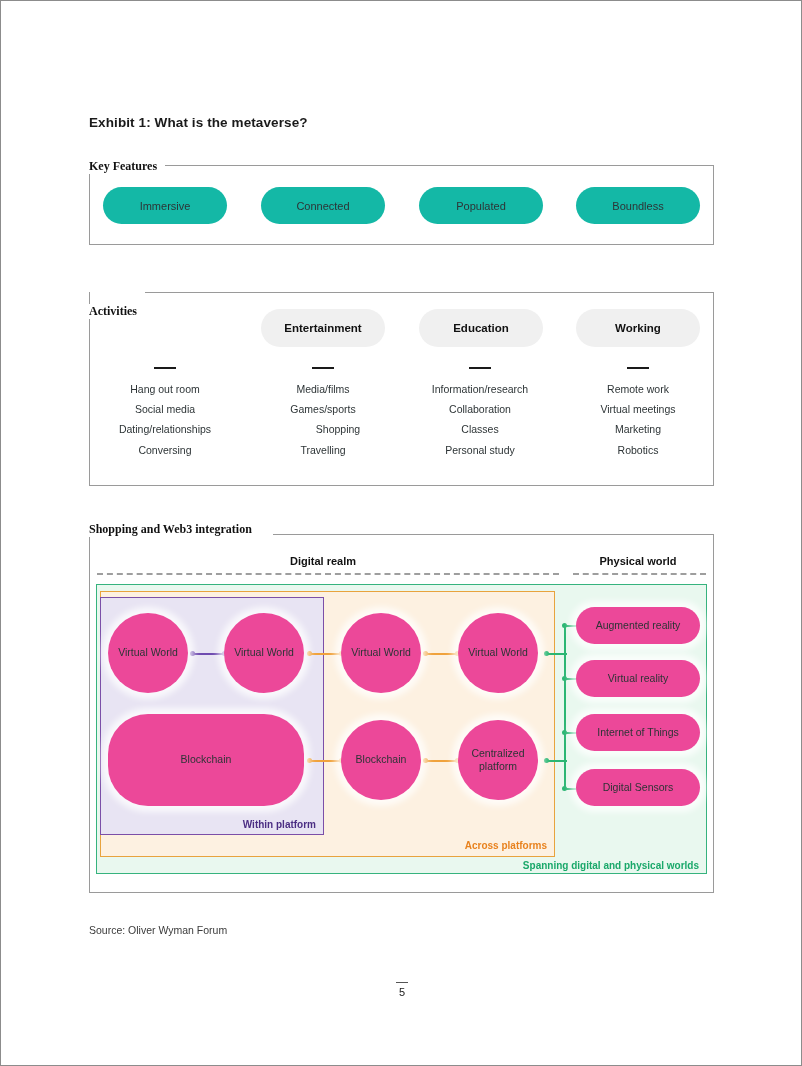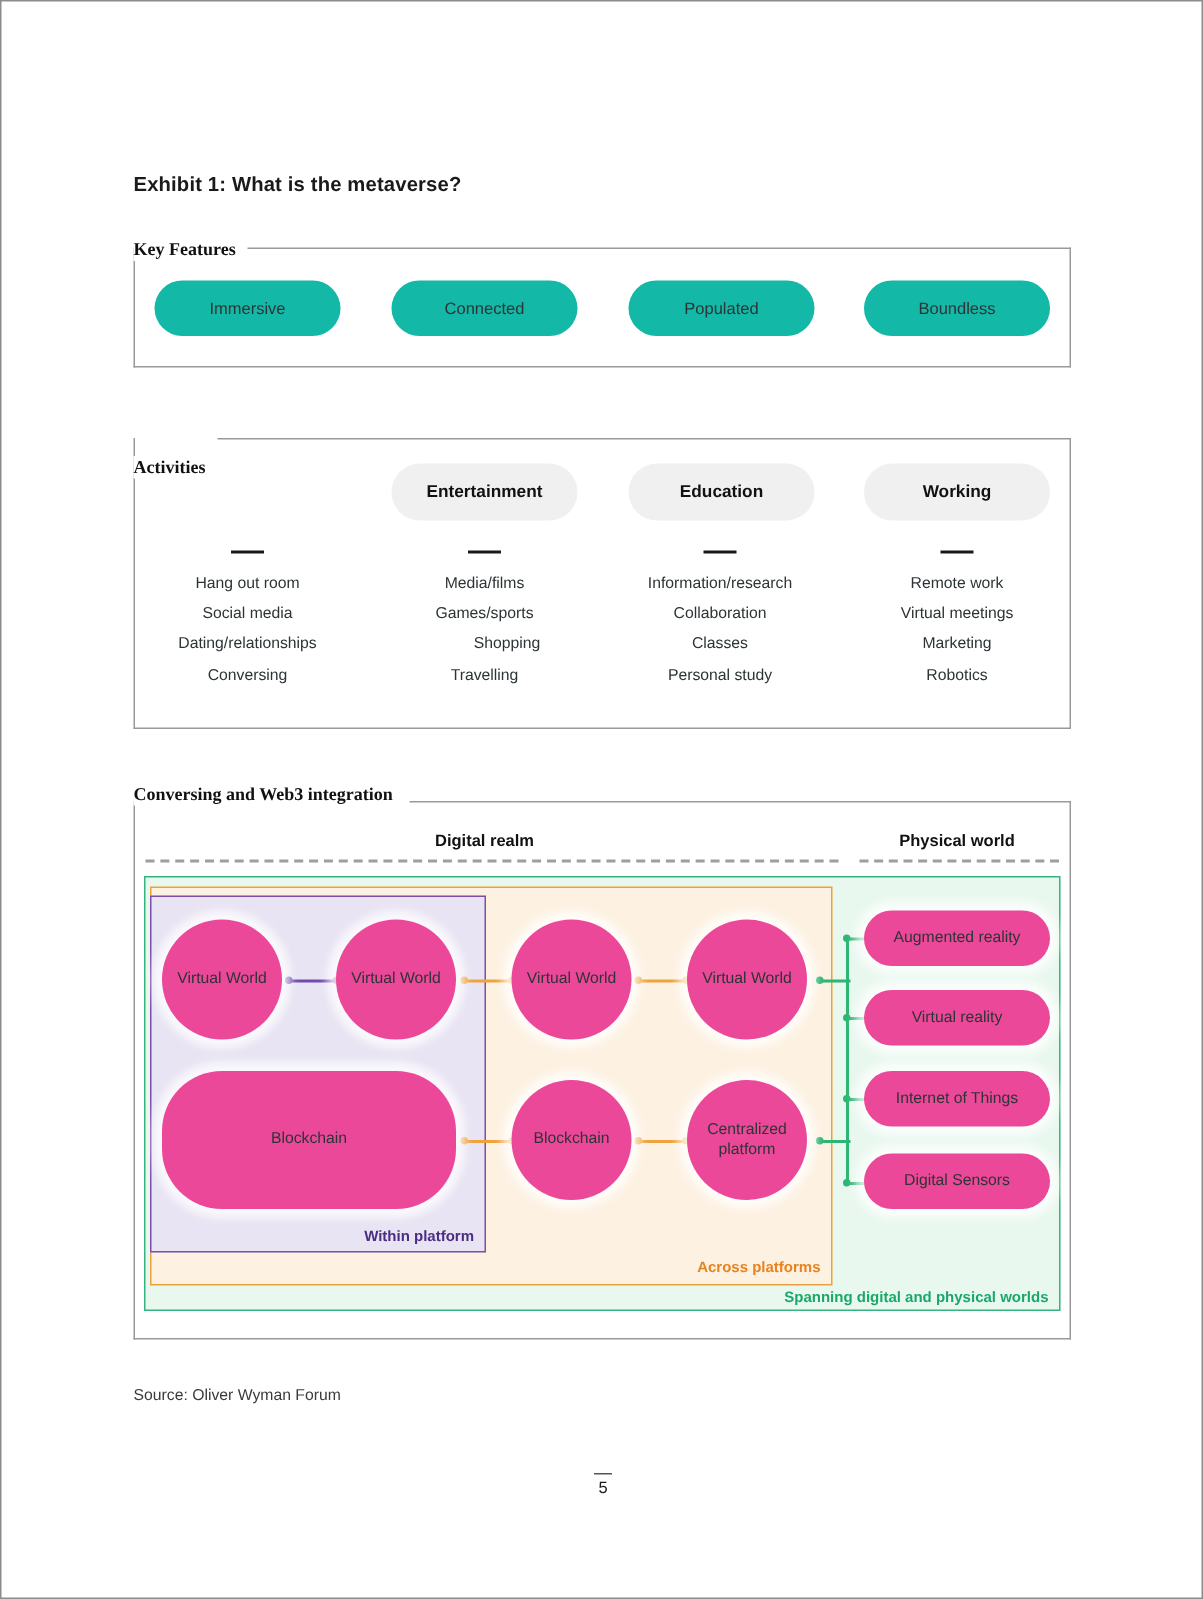--- a/index.html
+++ b/index.html
@@ -160,21 +160,21 @@
   <div class="act-item" style="left:479px;top:382px;">Information/research</div>
   <div class="act-item" style="left:479px;top:402px;">Collaboration</div>
   <div class="act-item" style="left:479px;top:422px;">Classes</div>
   <div class="act-item" style="left:479px;top:443px;">Personal study</div>
 
   <div class="act-item" style="left:637px;top:382px;">Remote work</div>
   <div class="act-item" style="left:637px;top:402px;">Virtual meetings</div>
   <div class="act-item" style="left:637px;top:422px;">Marketing</div>
   <div class="act-item" style="left:637px;top:443px;">Robotics</div>
 
-  <div class="sec-label" style="left:88px;top:521px;">Conversing and Web3 integration</div>
+  <div class="sec-label" style="left:88px;top:521px;">Shopping and Web3 integration</div>
   <div class="panel-rule" style="left:272px;top:533px;width:441px;"></div>
   <div class="panel" style="left:88px;top:533px;width:625px;height:359px;border-top:none;"></div>
 
   <div class="realm-label" style="left:322px;top:554px;">Digital realm</div>
   <div class="realm-label" style="left:637px;top:554px;">Physical world</div>
   <div class="dash-rule" style="left:96px;top:572px;width:462px;"></div>
   <div class="dash-rule" style="left:572px;top:572px;width:133px;"></div>
 
   <div class="zone zone-green" style="left:95px;top:583px;width:611px;height:290px;"></div>
   <div class="zone zone-orange" style="left:99px;top:590px;width:455px;height:266px;"></div>

